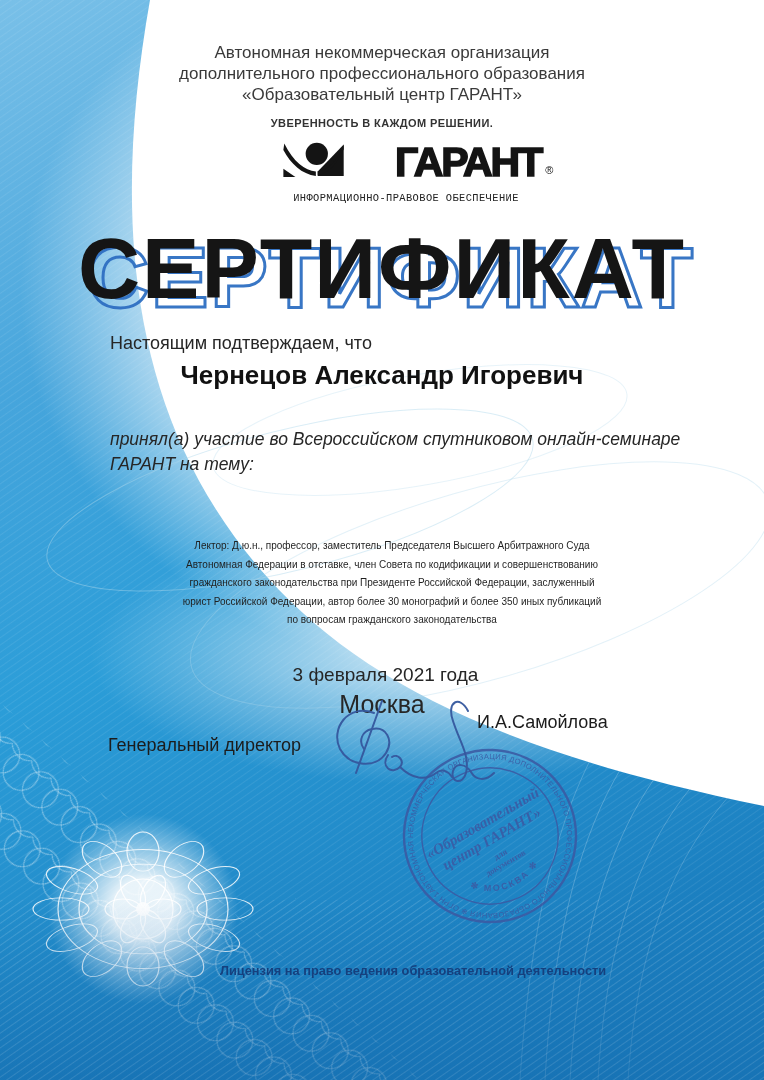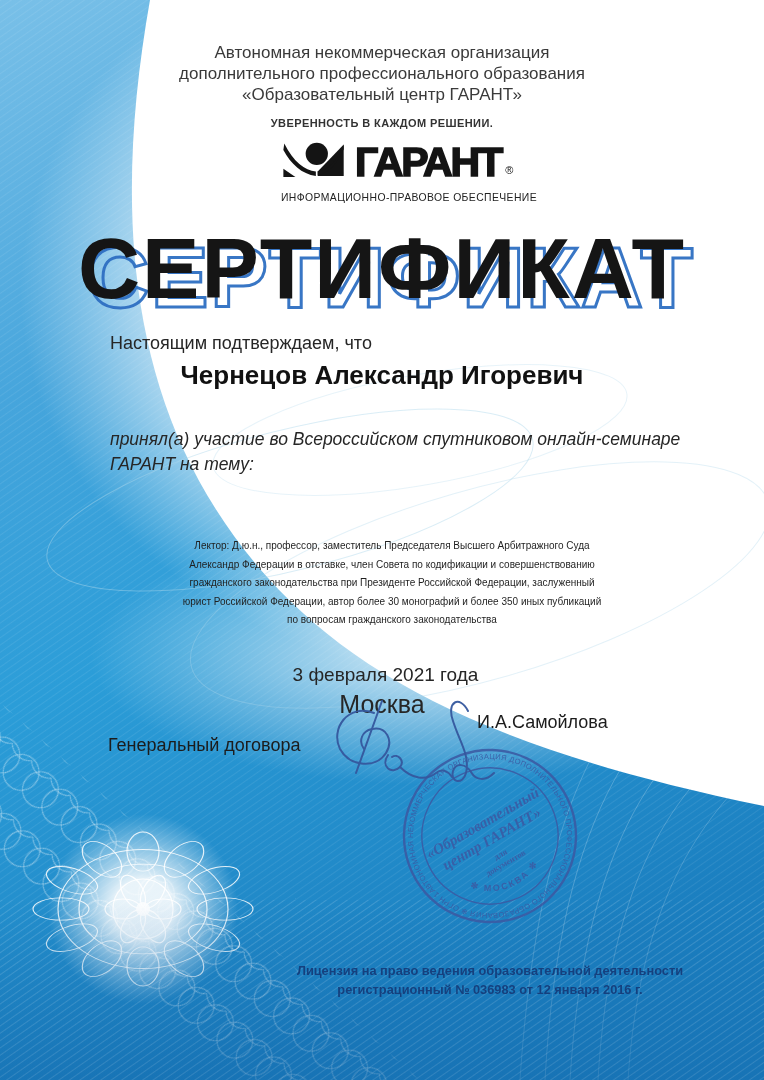--- a/index.html
+++ b/index.html
@@ -9,47 +9,47 @@
     font-family:"Liberation Sans",sans-serif;color:#262626;
   }
   svg{display:block;}
   .bg{position:absolute;inset:0;z-index:0;}
   .layer{position:absolute;z-index:2;}
 
   .org-name{top:42px;left:0;right:0;text-align:center;font-size:17px;line-height:21px;color:#3a3a3a;}
   .slogan{top:117px;left:0;right:0;text-align:center;font-size:11px;font-weight:bold;letter-spacing:.4px;color:#333;}
 
   .logo{top:138px;left:281px;width:250px;}
-  .logo-row{display:flex;align-items:flex-start;}
+  .logo-row{display:flex;align-items:flex-start;gap:40px;}
   .logo-mark{width:66px;height:52px;flex:0 0 auto;}
   .brand-wrap{position:relative;margin-left:8px;}
   .brand{font-size:41px;line-height:48px;font-weight:700;letter-spacing:-2px;color:#141414;-webkit-text-stroke:1.6px #141414;}
   .regmark{position:absolute;right:-12px;top:26px;font-size:11px;color:#141414;}
-  .logo-tagline{margin-top:2px;text-align:center;font-size:10.4px;letter-spacing:.4px;color:#222;white-space:nowrap;}
+  .logo-tagline{margin-top:2px;text-align:center;font-size:10.4px;letter-spacing:.4px;color:#222;white-space:nowrap;font-family:Liberation Mono, monospace;}
 
   .title-wrap{top:224px;left:0;right:0;height:96px;text-align:center;
     font-size:86px;line-height:88px;font-weight:700;letter-spacing:2px;white-space:nowrap;}
   .title-shadow{position:absolute;left:50%;top:9px;transform:translateX(calc(-50% + 9px));
     color:transparent;-webkit-text-stroke:3px #2e6fc2;opacity:.95;}
   .title-main{position:absolute;left:50%;top:0;transform:translateX(-50%);color:#151515;}
 
   .confirm{top:333px;left:110px;font-size:18px;}
   .recipient{top:360px;left:0;right:0;text-align:center;font-size:26px;font-weight:bold;color:#111;}
   .participation{top:427px;left:110px;font-size:17.5px;line-height:25px;font-style:italic;}
   .topic{top:477px;left:52px;width:660px;text-align:center;font-size:19.5px;line-height:26px;color:#1c1c1c;}
   .lecturer{top:537px;left:64px;width:656px;text-align:center;font-size:10px;line-height:18.6px;color:#1f1f1f;}
   .date-line{top:664px;left:0;right:0;text-align:center;font-size:19px;padding-left:7px;}
   .city-line{top:690px;left:0;right:0;text-align:center;font-size:25px;}
 
   .sig-role{top:735px;left:108px;font-size:18px;color:#1c1c1c;}
   .sig-name{top:712px;left:477px;font-size:18px;color:#1c1c1c;}
   .signature-svg{top:693px;left:318px;width:180px;height:118px;z-index:4;}
   .stamp-svg{top:738px;left:385px;width:210px;height:195px;z-index:3;}
 
-  .license{top:961px;left:220px;width:540px;text-align:center;
+  .license{top:961px;left:220px;width:540px;
     font-size:12.8px;line-height:19px;font-weight:bold;color:#15407e;}
 </style>
 </head>
 <body>
 
 <div class="certificate">
 
   <svg class="bg" width="764" height="1080" viewBox="0 0 764 1080" aria-hidden="true">
     <defs>
       <linearGradient id="bandGrad" x1="0" y1="0" x2="0.25" y2="1">
@@ -179,30 +179,30 @@
   <div class="layer recipient">Чернецов Александр Игоревич</div>
 
   <div class="layer participation">
     <div>принял(а) участие во Всероссийском спутниковом онлайн-семинаре</div>
     <div>ГАРАНТ на тему:</div>
   </div>
 
 
   <div class="layer lecturer">
     <div>Лектор: Д.ю.н., профессор, заместитель Председателя Высшего Арбитражного Суда</div>
-    <div>Александр Федерации в отставке, член Совета по кодификации и совершенствованию</div>
+    <div>Автономная Федерации в отставке, член Совета по кодификации и совершенствованию</div>
     <div>гражданского законодательства при Президенте Российской Федерации, заслуженный</div>
     <div>юрист Российской Федерации, автор более 30 монографий и более 350 иных публикаций</div>
     <div>по вопросам гражданского законодательства</div>
   </div>
 
   <div class="layer date-line">3 февраля 2021 года</div>
   <div class="layer city-line">Москва</div>
 
-  <div class="layer sig-role">Генеральный договора</div>
+  <div class="layer sig-role">Генеральный директор</div>
   <div class="layer sig-name">И.А.Самойлова</div>
 
   <svg class="layer signature-svg" viewBox="0 0 180 118" aria-hidden="true">
     <g fill="none" stroke="#35589e" stroke-width="2" stroke-linecap="round" opacity="0.95">
       <path d="M56,20 C30,10 12,36 22,56 C32,74 58,76 68,60 C76,47 68,33 54,36 C44,38 40,48 46,56"></path>
       <path d="M64,8 C56,30 46,58 38,80"></path>
       <path d="M70,62 C62,74 74,82 82,74 C87,68 80,60 74,64"></path>
       <path d="M82,74 C94,86 108,88 118,80 C124,75 130,78 134,84"></path>
       <path d="M150,18 C142,2 128,8 135,28 C142,50 152,62 148,80 C145,92 132,90 135,78 C138,69 148,71 153,79 C158,88 168,88 176,80"></path>
     </g>
@@ -226,16 +226,15 @@
         <text x="105" y="88" font-size="15">«Образовательный</text>
         <text x="105" y="106" font-size="15">центр ГАРАНТ»</text>
         <text x="105" y="122" font-size="8.5" font-style="normal">для</text>
         <text x="105" y="132" font-size="8.5" font-style="normal">документов</text>
       </g>
     </g>
   </svg>
 
   <div class="layer license">
     <div>Лицензия на право ведения образовательной деятельности</div>
-    <div>регистрационный № 036983 от 12 января 2016 г.</div>
   </div>
 
 </div>
 
 </body></html>

